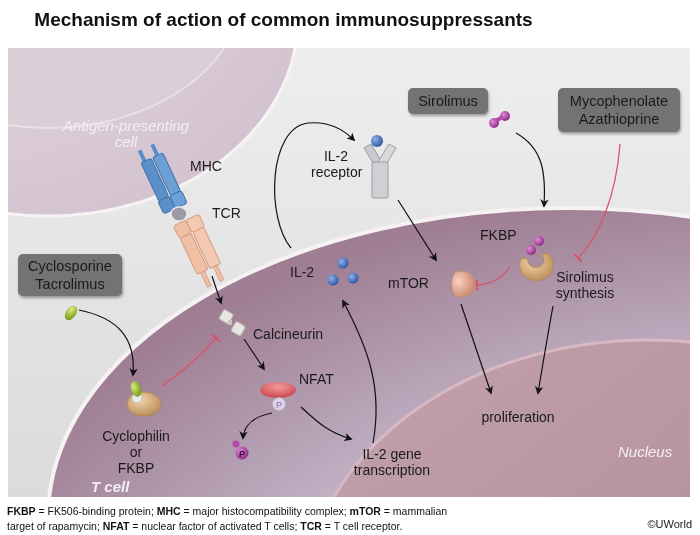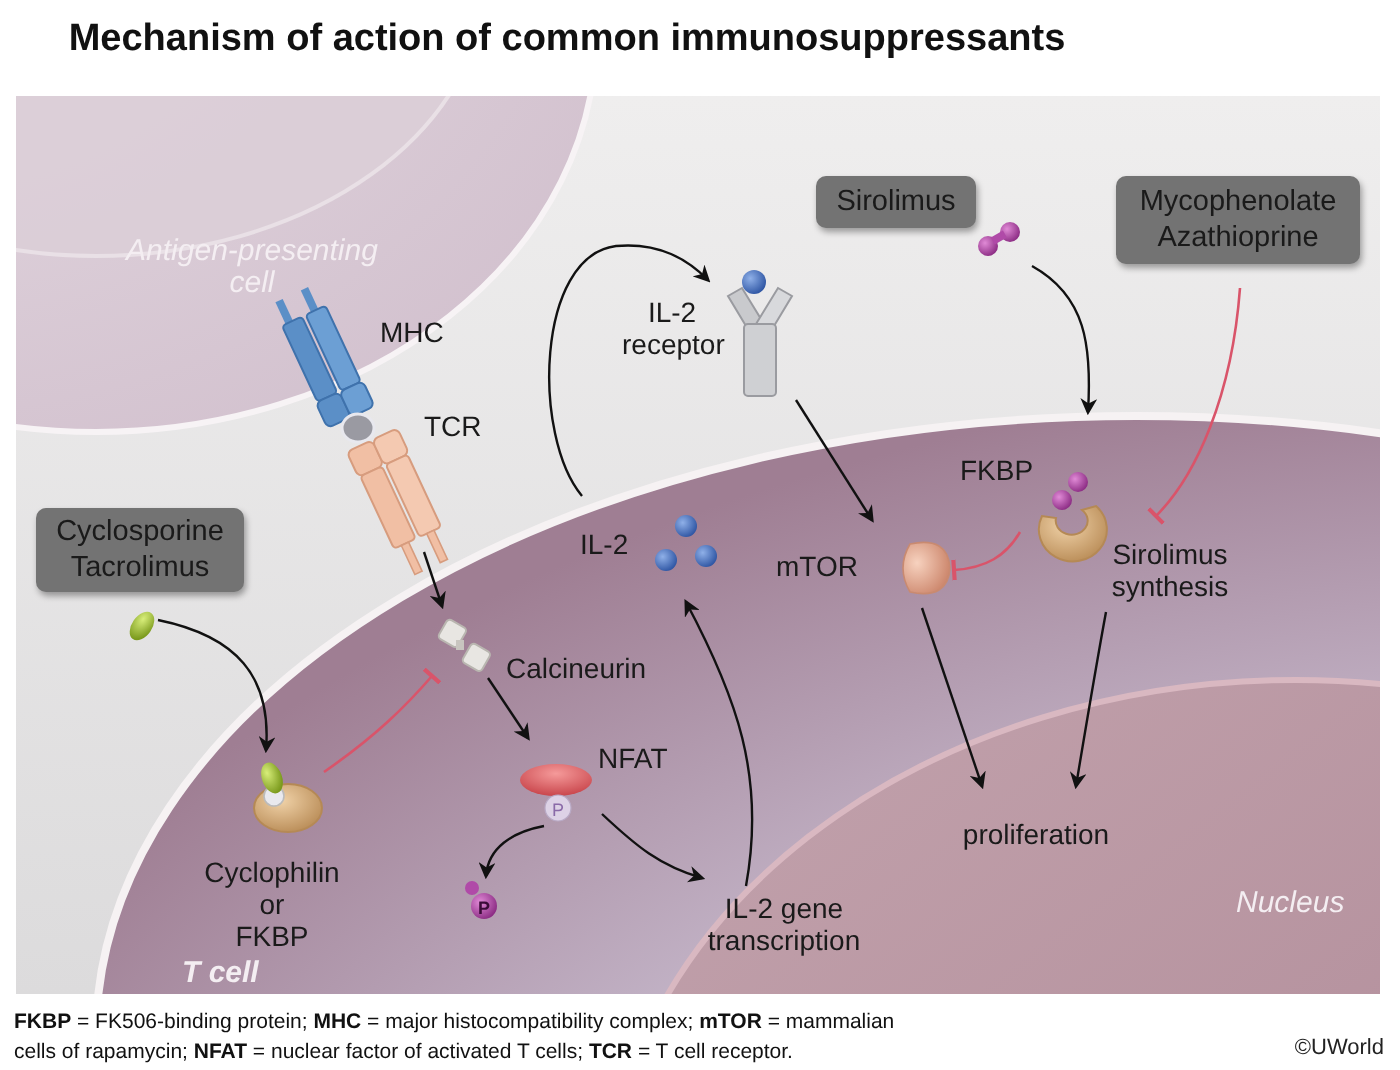--- a/index.html
+++ b/index.html
@@ -225,16 +225,16 @@
   <div class="lbl" style="left:460px;top:361px;width:100px;">
     <div>proliferation</div>
   </div>
 </div>
 
 <div class="footer">
   <div>
     <b>FKBP</b><span> = FK506-binding protein;  </span><b>MHC</b><span> = major histocompatibility complex; </span><b>mTOR</b><span> = mammalian</span>
   </div>
   <div>
-    <span>cells of rapamycin; </span><b>NFAT</b><span> = nuclear factor of activated T cells; </span><b>TCR</b><span> = T cell receptor.</span>
+    <span>target of rapamycin; </span><b>NFAT</b><span> = nuclear factor of activated T cells; </span><b>TCR</b><span> = T cell receptor.</span>
   </div>
 </div>
 <div class="copyright">©UWorld</div>
 
 </body></html>

